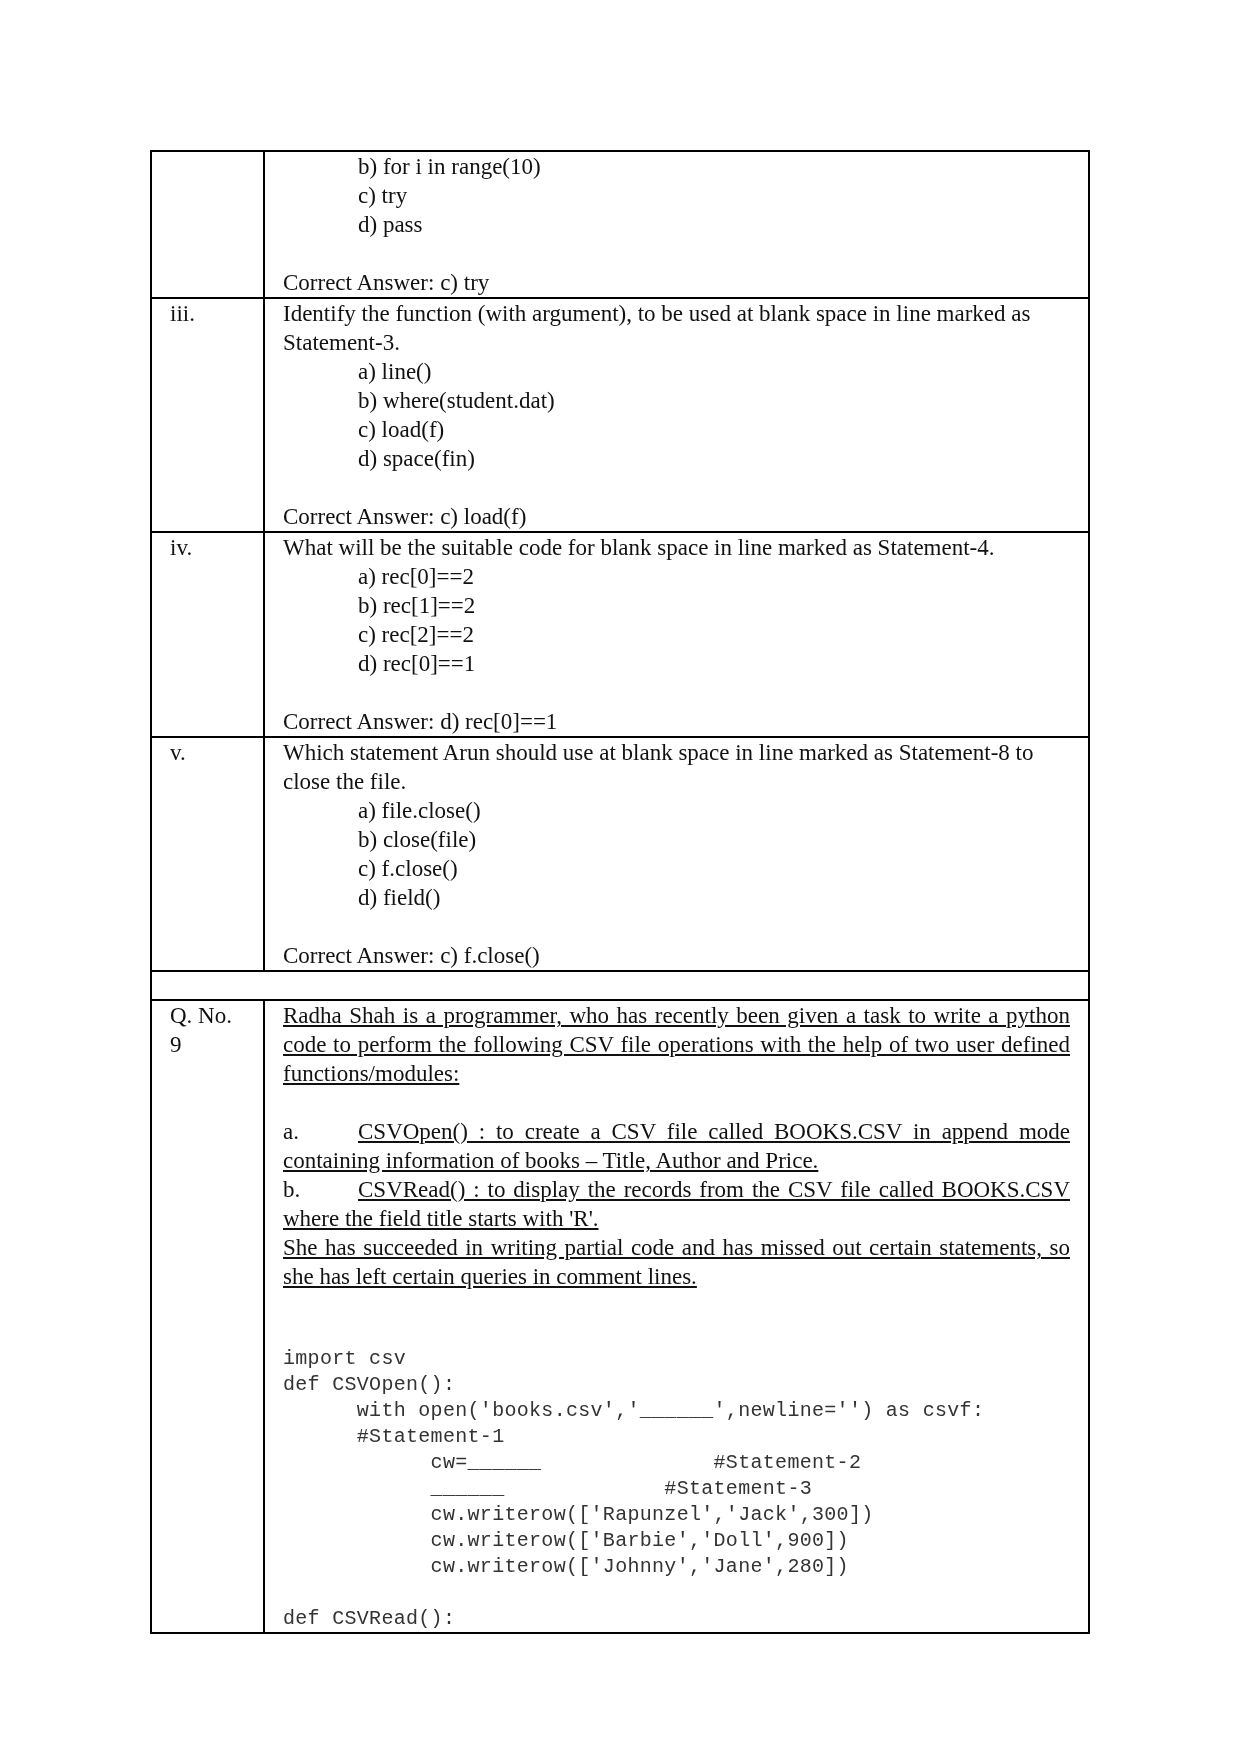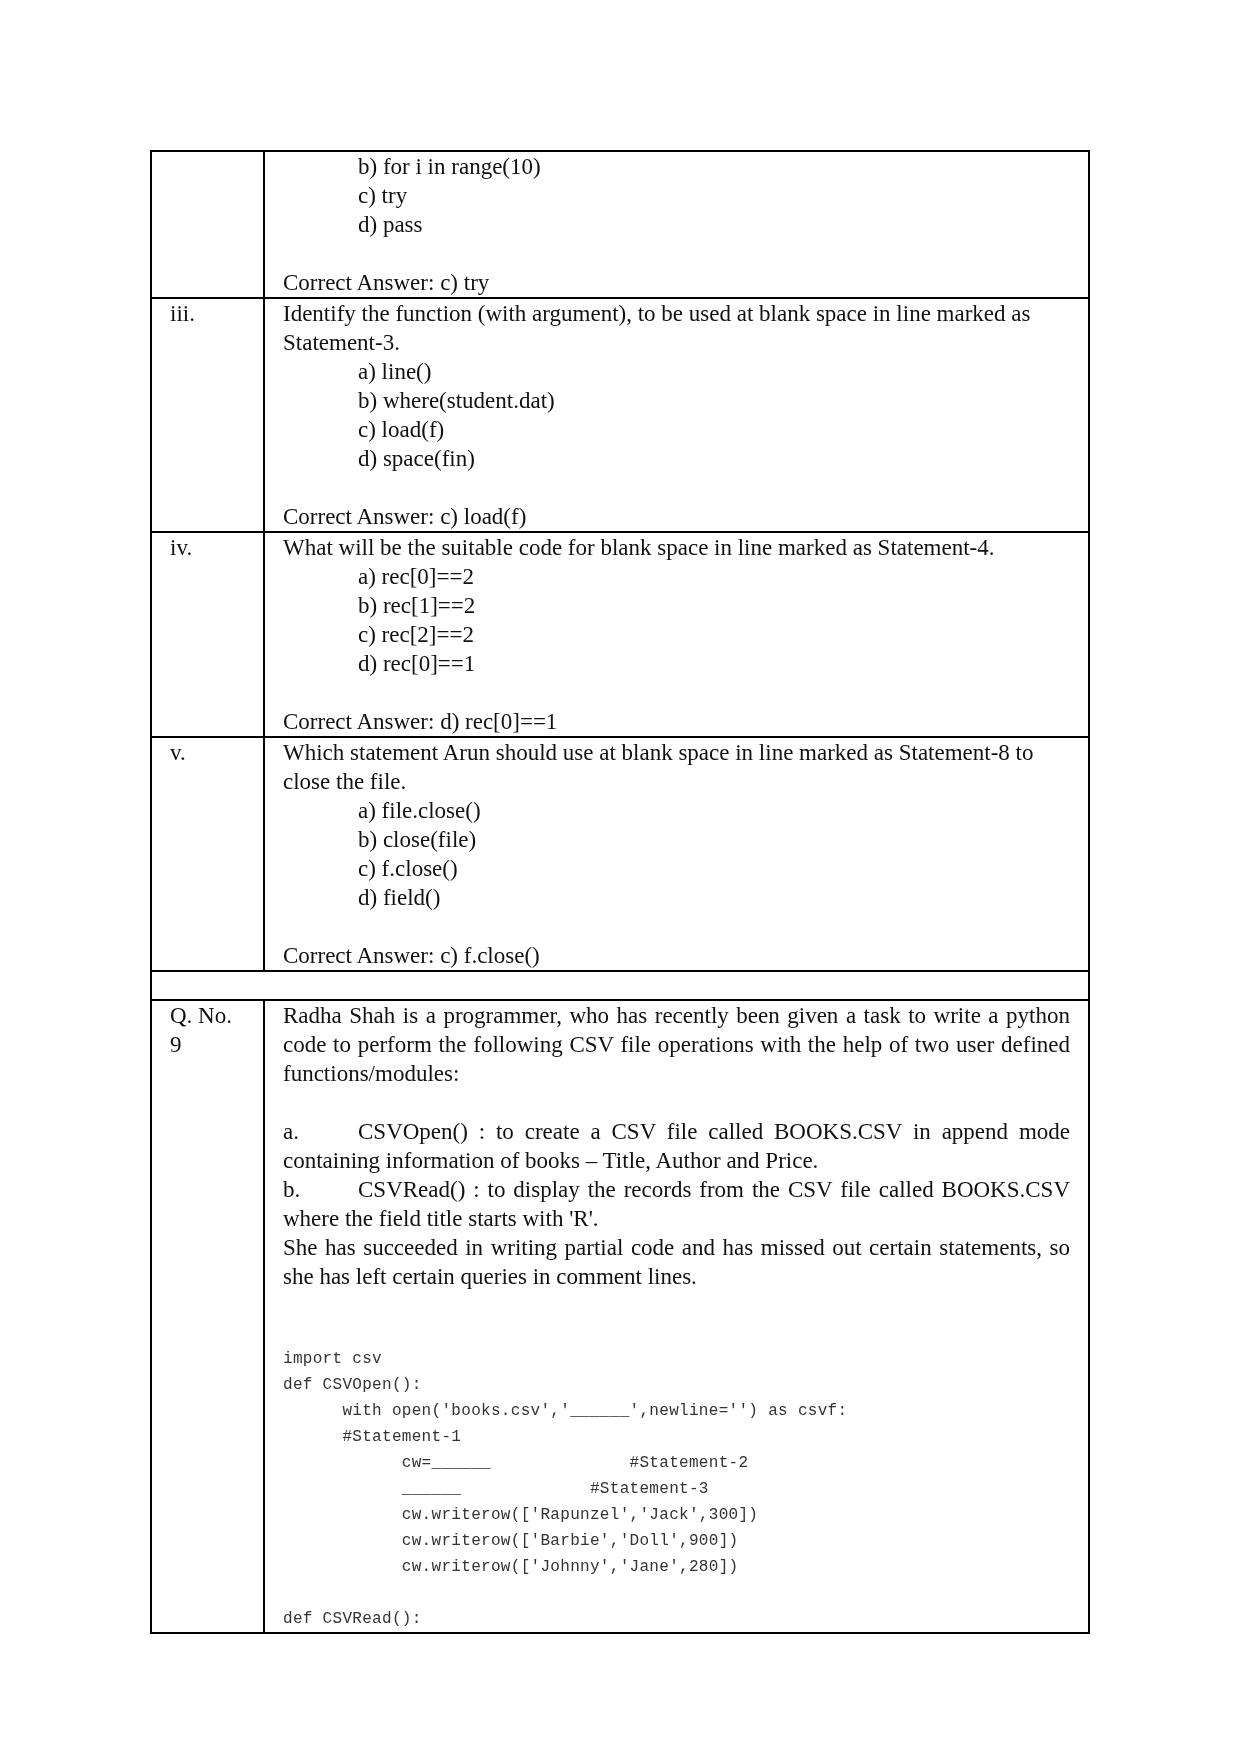--- a/index.html
+++ b/index.html
@@ -8,24 +8,24 @@
       position: absolute; left: 150px; top: 150px; width: 940px;
       border-collapse: collapse; table-layout: fixed;
       font-family: "Liberation Serif", serif; font-size: 23px; color: #111;
     }
     .page-table td {
       border: 2px solid #000; vertical-align: top; padding: 0 18px; line-height: 29px;
     }
     .col-num { width: 113px; }
     .opt { padding-left: 75px; }
     .gap { height: 29px; }
-    .justify { text-align: justify; text-align-last: left; }
+    .justify { text-align: justify; text-align-last: left; text-decoration: underline; }
     .tab { display: inline-block; width: 75px; }
     .code {
-      font-family: "Liberation Mono", monospace; font-size: 16px; color: #333;
+      font-family: "Liberation Mono", monospace; font-size: 20px; color: #333;
       white-space: pre; line-height: 26px; letter-spacing: 0.3px;
     }
     .sep td { height: 27px; padding: 0; }
   </style>
 </head>
 <body>
 
 <table class="page-table">
   <colgroup>
       <col class="col-num">

